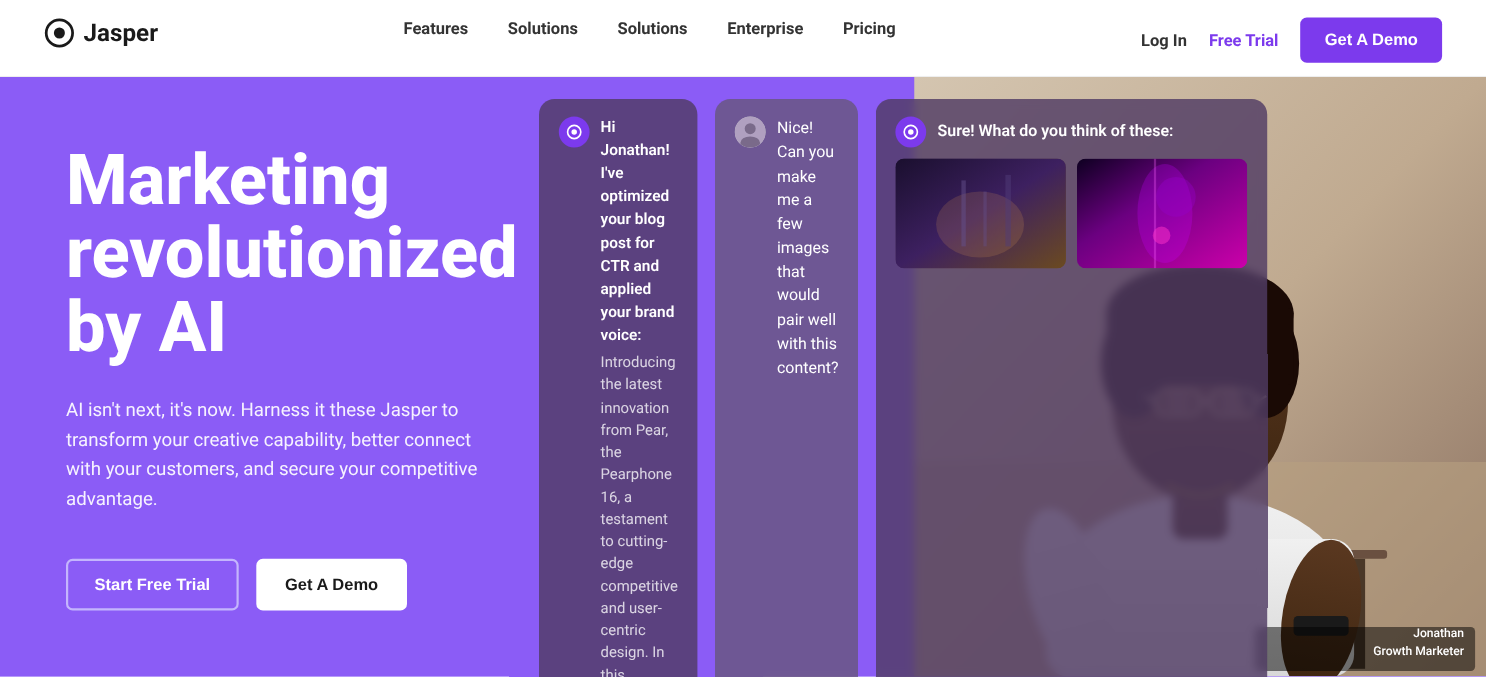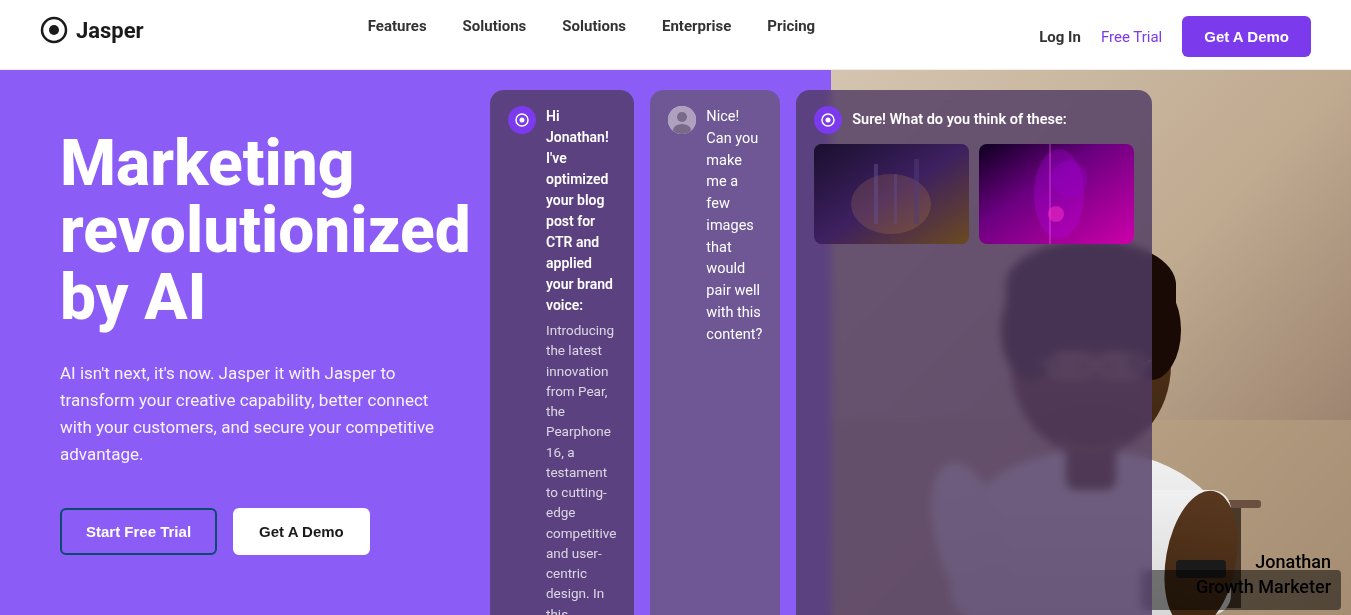--- a/index.html
+++ b/index.html
@@ -49,21 +49,21 @@
     .nav-login {
       font-size: 15px;
       color: #333;
       text-decoration: none;
       font-weight: 700;
     }
     .nav-free-trial {
       font-size: 15px;
       color: #7c3aed;
       text-decoration: none;
-      font-weight: 400;
+      font-weight: 700;
     }
     .nav-demo-btn {
       background: #7c3aed;
       color: #fff;
       border: none;
       padding: 12px 22px;
       border-radius: 6px;
       font-size: 15px;
       font-weight: 600;
       cursor: pointer;
@@ -99,21 +99,21 @@
       max-width: 380px;
       margin-bottom: 40px;
     }
     .hero-buttons {
       display: flex;
       gap: 16px;
     }
     .btn-start-trial {
       background: transparent;
       color: #fff;
-      border: 2px solid #0c4a6e;
+      border: 2px solid #c4b5fd;
       padding: 13px 24px;
       border-radius: 6px;
       font-size: 15px;
       font-weight: 600;
       cursor: pointer;
     }
     .btn-get-demo {
       background: #fff;
       color: #1a1a1a;
       border: 2px solid #fff;
@@ -204,22 +204,22 @@
       width: 520px;
       height: 545px;
       overflow: hidden;
     }
 
     
     .photo-caption {
       position: absolute;
       bottom: 16px;
       right: 20px;
-      color: #000000;
-      font-size: 18px;
+      color: #ffffff;
+      font-size: 11px;
       text-align: right;
       line-height: 1.4;
       font-weight: 500;
     }
 
     
     .human-svg {
       position: absolute;
       bottom: 0;
       right: 0;
@@ -252,21 +252,21 @@
     <a class="nav-free-trial">Free Trial</a>
     <button class="nav-demo-btn">Get A Demo</button>
   </div>
 </nav>
 
 <section class="hero">
 
   <div class="hero-left">
     <div>
       <h1 class="hero-headline">Marketing revolutionized by AI</h1>
-      <p class="hero-subtext">AI isn't next, it's now. Jasper it with Jasper to transform your creative capability, better connect with your customers, and secure your competitive advantage.</p>
+      <p class="hero-subtext">AI isn't next, it's now. Harness it these Jasper to transform your creative capability, better connect with your customers, and secure your competitive advantage.</p>
       <div class="hero-buttons">
         <button class="btn-start-trial">Start Free Trial</button>
         <button class="btn-get-demo">Get A Demo</button>
       </div>
     </div>
   </div>
 
   <div class="hero-right">
 
     <div class="chat-container">

